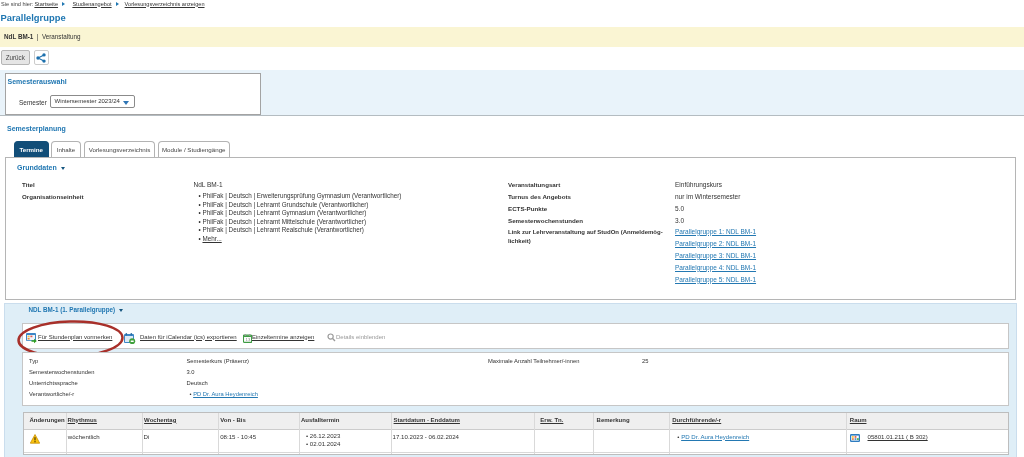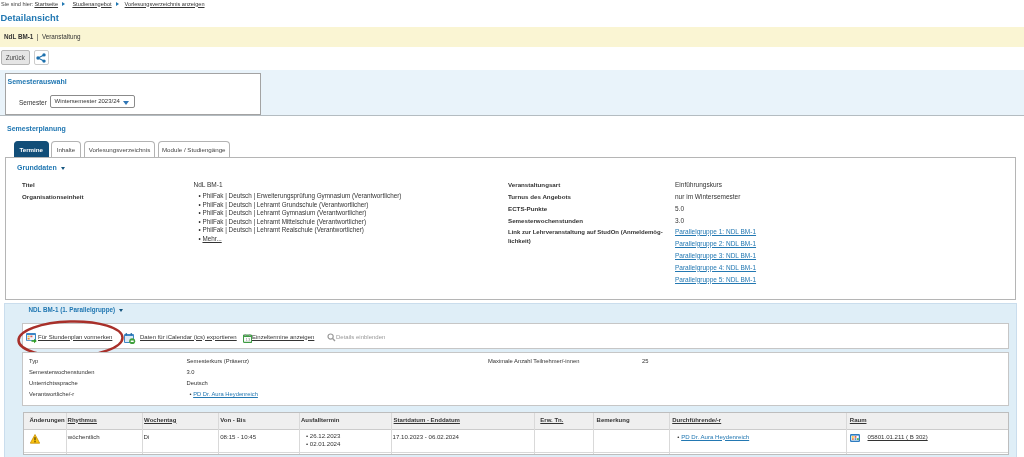--- a/index.html
+++ b/index.html
@@ -60,21 +60,21 @@
 
 <div id="crumb" class="abs" style="left:0;top:0;width:300px;height:10px;">
 <span class="abs" style="left:1px;top:0.5px;">Sie sind hier:</span>
 <a class="abs" style="left:34.4px;top:0.5px;">Startseite</a>
 <span class="cv abs" style="left:62px;top:1.5px;"></span>
 <a class="abs" style="left:72.4px;top:0.5px;">Studienangebot</a>
 <span class="cv abs" style="left:115.6px;top:1.5px;"></span>
 <a class="abs" style="left:124.6px;top:0.5px;">Vorlesungsverzeichnis anzeigen</a>
 </div>
 
-<div id="h1" class="abs">Detailansicht</div>
+<div id="h1" class="abs">Parallelgruppe</div>
 
 <div id="ybar" class="abs">
     <span class="t abs"><b>NdL BM-1</b>&nbsp; |&nbsp; Veranstaltung</span>
   </div>
 
 <div id="btnback" class="btn">Zurück</div>
 <div id="btnshare" class="btn">
 <svg width="10" height="10" viewBox="0 0 10 10" style="margin-top:2.5px">
 <circle cx="2" cy="5" r="1.7" fill="#1d70ad"></circle>
       <circle cx="8" cy="1.9" r="1.7" fill="#1d70ad"></circle>

